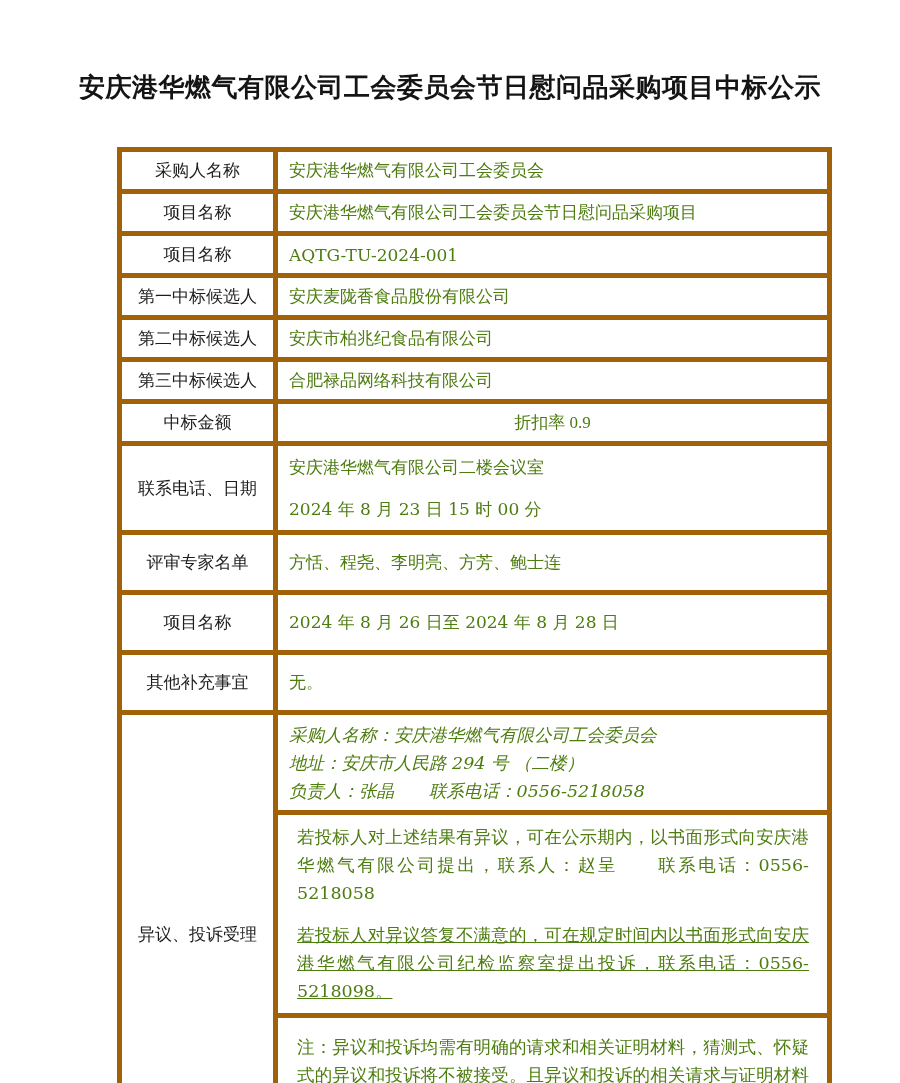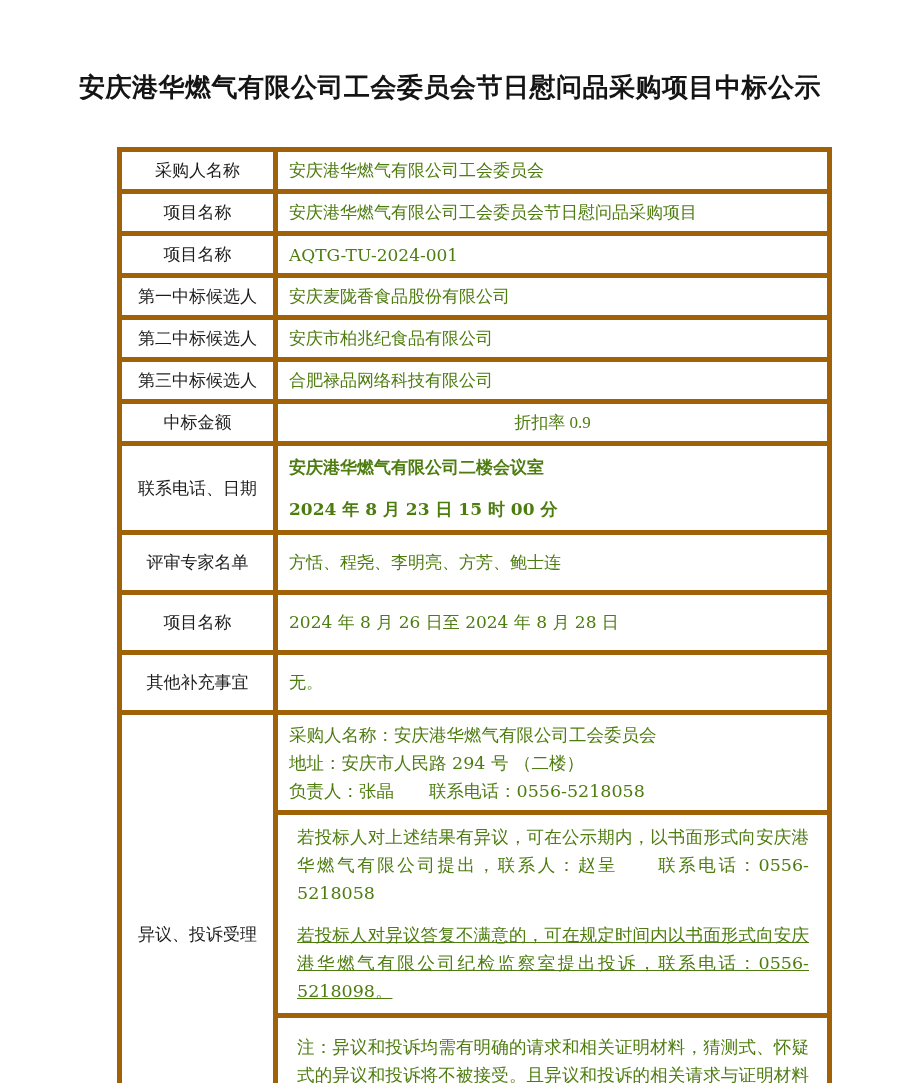--- a/index.html
+++ b/index.html
@@ -47,28 +47,28 @@
   }
   td.value.center { text-align: center; padding: 0; font-family: Liberation Serif, serif; }
 
   tr.h42  { height: 42px; }
   tr.h84  { height: 84px; }
   tr.h43  { height: 60px; }
   tr.h100 { height: 100px; }
   tr.h130 { height: 130px; }
   tr.h121 { height: 121px; }
 
-  td.twoline div { line-height: 42px; height: 42px; white-space: nowrap; font-weight: bold; }
+  td.twoline div { line-height: 42px; height: 42px; white-space: nowrap; }
 
   td.wrap {
     line-height: 28px;
     text-align: justify;
     font-size: 17.5px;
   }
-  td.wrap div { line-height: 28px; }
+  td.wrap div { line-height: 28px; font-style: italic; }
   td.wrap p { margin: 8px; }
   td.wrap p + p { margin-top: 14px; text-decoration: underline; }
   td.note-cell { vertical-align: top; padding-top: 7px; }
 </style>
 </head>
 <body>
 
 <div class="page">
 
   <div class="doc-title">安庆港华燃气有限公司工会委员会节日慰问品采购项目中标公示</div>

